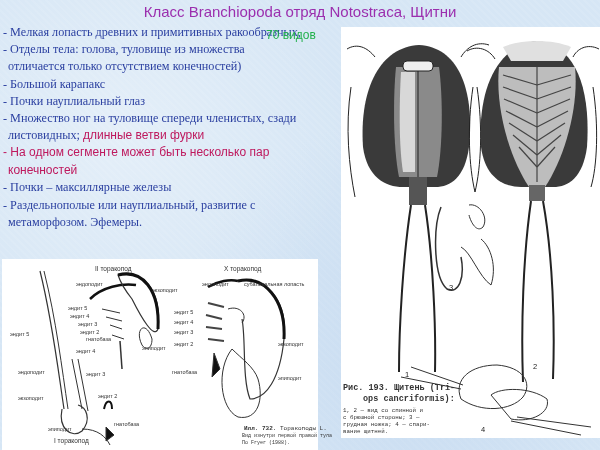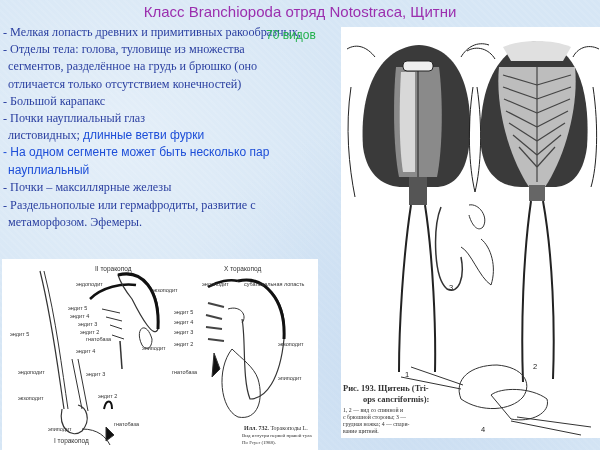--- a/index.html
+++ b/index.html
@@ -18,49 +18,49 @@
   }
   .count {
     position:absolute; left:266px; top:28px; font-family:"Liberation Sans", sans-serif;
     font-size:12px; color:#22b14c;
   }
   .bullets { position:absolute; left:3px; top:24px; width:335px; }
   .b {
     font-size:12.2px; line-height:17.2px; color:#2a3fa0; white-space:nowrap;
   }
   .b.indent { padding-left:5px; }
-  .sans { font-family:"Liberation Sans", sans-serif; font-size:12px; color:#1d4ed8; }
+  .sans { font-family:"Liberation Sans", sans-serif; font-size:12px; color:#be185d; }
   .panel-left {
     position:absolute; left:2px; top:259px; width:316px; height:191px; background:#ffffff;
   }
   .panel-right {
     position:absolute; left:341px; top:27px; width:259px; height:411px; background:#ffffff;
   }
   .lbl { position:absolute; font-family:"Liberation Sans", sans-serif; font-size:5.5px; color:#333; white-space:nowrap; }
   .lbl.big { font-size:7.5px; color:#222; }
-  .cap { position:absolute; font-family:Liberation Serif, serif; color:#333; white-space:nowrap; }
+  .cap { position:absolute; font-family:Liberation Mono, monospace; color:#333; white-space:nowrap; }
   svg { position:absolute; left:0; top:0; }
 </style>
 </head>
 <body>
 
 <div class="title">Класс Branchiopoda отряд Notostraca, Щитни</div>
 
 <div class="bullets">
   <div class="b">- Мелкая лопасть древних и примитивных ракообразных,</div>
   <div class="b">- Отделы тела: голова, туловище из множества</div>
-  <div class="b indent">сегментов, разделённое на грудь и брюшко (оно</div>
   <div class="b indent">отличается только отсутствием конечностей)</div>
   <div class="b">- Большой карапакс</div>
   <div class="b">- Почки науплиальный глаз</div>
+  <div class="b">- Множество ног на туловище спереди членистых, сзади</div>
   <div class="b indent"><span>листовидных; </span><span class="sans">длинные ветви фурки</span></div>
   <div class="b sans" style="line-height:17.5px">- На одном сегменте может быть несколько пар</div>
-  <div class="b sans indent" style="line-height:17.5px">науплиальный</div>
+  <div class="b sans indent" style="line-height:17.5px">конечностей</div>
   <div class="b">- Почки – максиллярные железы</div>
-  <div class="b">- Раздельнополые или гермафродиты, развитие с</div>
+  <div class="b">- Раздельнополые или науплиальный, развитие с</div>
   <div class="b indent">метаморфозом. Эфемеры.</div>
 </div>
 
 <div class="panel-right">
   <svg width="259" height="411" viewBox="0 0 259 411">
 
     <g>
       <path d="M22,120 C18,60 40,20 78,18 C116,20 134,60 128,120 C124,150 110,160 94,160 L62,160 C44,160 26,150 22,120 Z" fill="#3a3a3a"></path>
       <path d="M55,40 C52,70 52,120 58,150 L96,150 C102,120 102,70 98,40 Z" fill="#8a8a8a"></path>
       <path d="M60,45 C58,80 58,120 62,145 L74,145 L74,45 Z" fill="#d8d8d8"></path>

